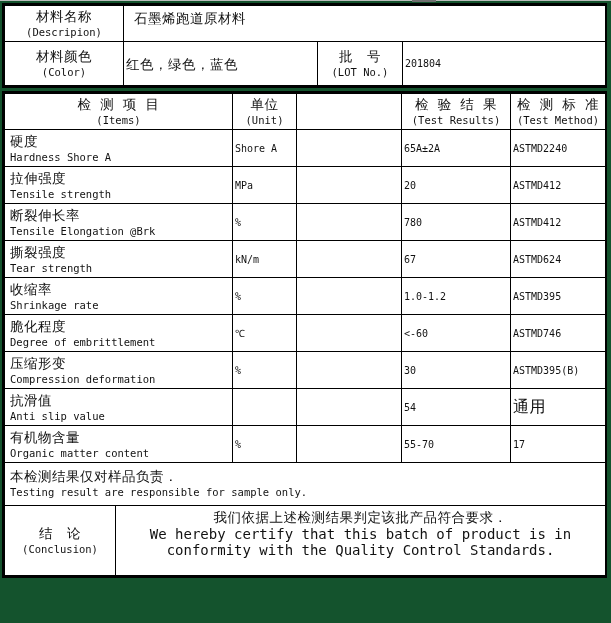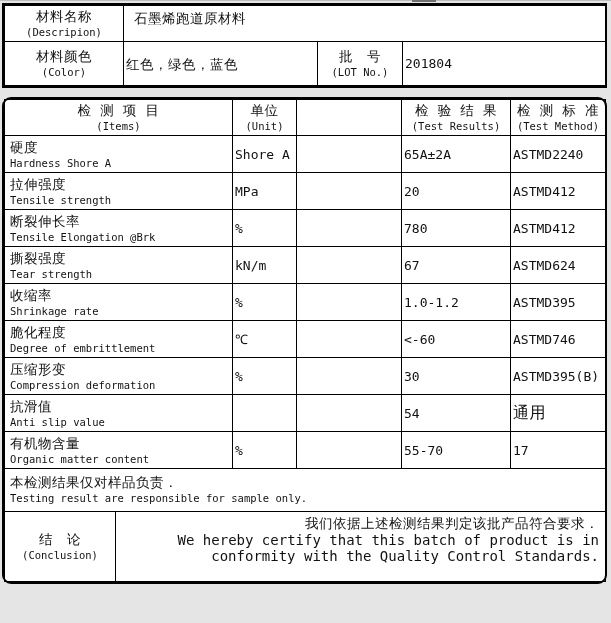--- a/index.html
+++ b/index.html
@@ -2,56 +2,56 @@
 <html><head>
 <meta charset="utf-8">
 <style>
   html,body { margin:0; padding:0; }
   body {
     width:611px; height:623px; background:#ffffff; overflow:hidden;
     font-family:"DejaVu Sans Mono","Liberation Mono",serif;
     color:#111111;
     -webkit-font-smoothing:antialiased;
   }
-  .page { position:relative; width:611px; height:623px; background:#e5e5e5; }
+  .page { position:relative; width:611px; height:623px; background:#14532d; }
 
   .scan-line { position:absolute; top:0; left:0; width:611px; height:1px; background:#bcbcbc; }
   .scan-smudge { position:absolute; top:0; left:412px; width:24px; height:2px; background:#6f6f6f; }
 
   .tbl-wrap { position:absolute; border:2px solid #000; background:#fff; }
   #info-wrap { left:2px; top:3px;  width:601px; }
-  #main-wrap { left:2px; top:97px; width:601px;border-radius:9px; }
+  #main-wrap { left:2px; top:91px; width:601px; }
 
   table { border-collapse:collapse; width:100%; table-layout:fixed; }
   td, th { border:1px solid #000; padding:0 2px; vertical-align:middle; font-weight:normal; overflow:hidden; }
 
   .cn  { font-size:13.5px; line-height:18px; letter-spacing:0.5px; }
   .en  { font-size:10.5px; line-height:15px; }
-  .val { font-size:13px; }
+  .val { font-size:10px; }
   .c   { text-align:left; }
 
   
   #info-tbl tr.r1 { height:36px; }
   #info-tbl tr.r2 { height:44px; }
   .label-cell { text-align:center; }
   .name-value { text-align:left; vertical-align:top; padding:3px 4px 8px 10px; }
 
   
   #main-tbl tr.hdr  { height:36px; }
   #main-tbl tr.trow { height:37px;margin-top:41px; }
   .item-cell { text-align:left; padding:1px 4px 1px 5px; }
   .blank-cell { background:#fff; }
 
   
   #foot-tbl tr:first-child td { border-top:0; }
   #foot-tbl tr.noterow  { height:42px; }
   #foot-tbl tr.conclrow { height:70px; }
   .note-cell  { text-align:left; padding:2px 4px 2px 5px; }
   .concl-label { text-align:center; }
-  .concl-body { text-align:right; vertical-align:top; padding:2px 6px 2px 6px; }
+  .concl-body { text-align:center; vertical-align:top; padding:2px 6px 2px 6px; }
   .concl-body .en { font-size:14px; line-height:16px; }
 </style>
 </head>
 <body>
 
 <div class="page">
 
   <div class="scan-line"></div>
   <div class="scan-smudge"></div>
 

